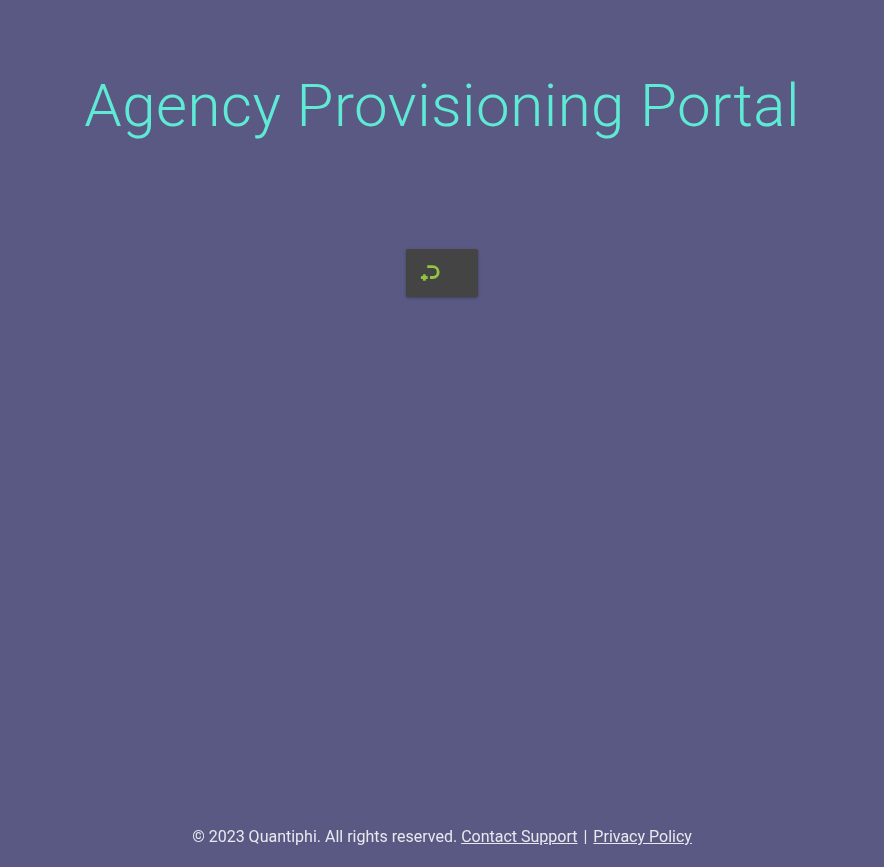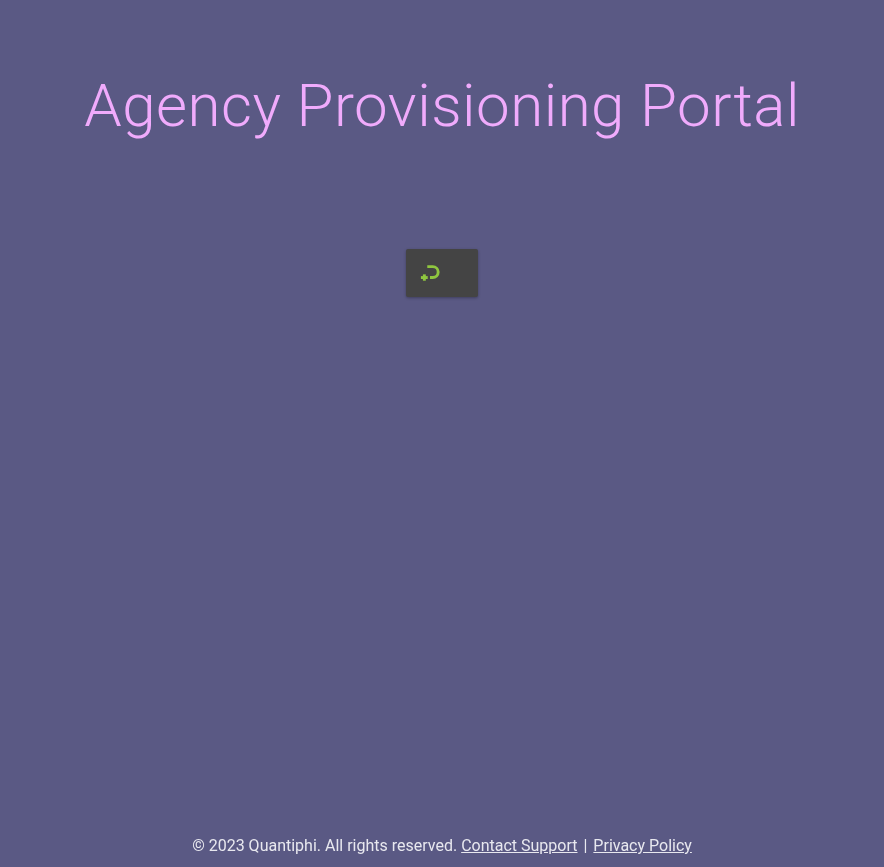--- a/index.html
+++ b/index.html
@@ -9,21 +9,21 @@
     }
     body {
       background-color: #5a5984;
       font-family: -apple-system, BlinkMacSystemFont, "Segoe UI", Roboto, Helvetica, Arial, sans-serif;
       width: 884px;
       height: 867px;
       position: relative;
       overflow: hidden;
     }
     .page-title {
-      color: #f0abfc;
+      color: #5eead4;
       font-weight: 300;
       font-size: 60px;
       text-align: center;
       padding-top: 70px;
       letter-spacing: 0.5px;
     }
     .signin-container {
       display: flex;
       justify-content: center;
       margin-top: 108px;
@@ -52,21 +52,21 @@
       display: block;
     }
     .btn-text-prefix {
       font-weight: 400;
     }
     .btn-text-brand {
       font-weight: 700;
     }
     .footer {
       position: absolute;
-      bottom: 12px;
+      bottom: 21px;
       width: 100%;
       text-align: center;
       color: #e8e8ef;
       font-size: 16px;
     }
     .footer a {
       color: #e8e8ef;
       text-decoration: underline;
     }
     .footer .sep {

